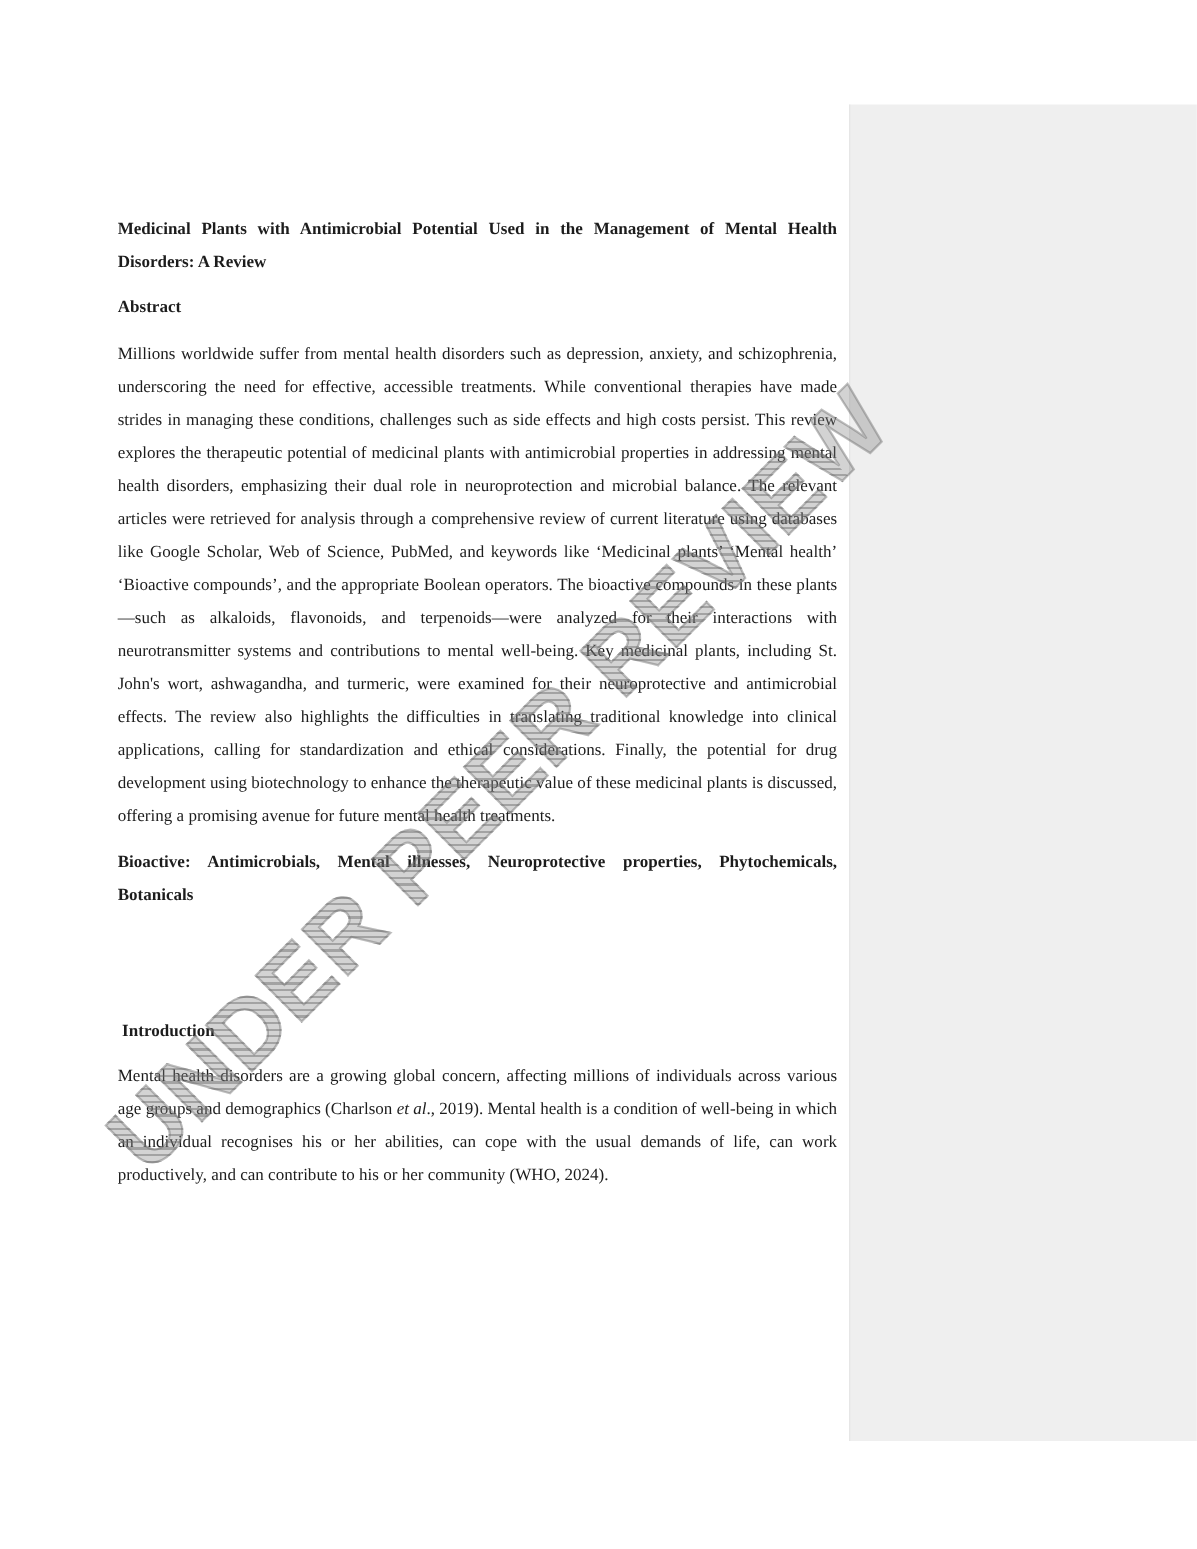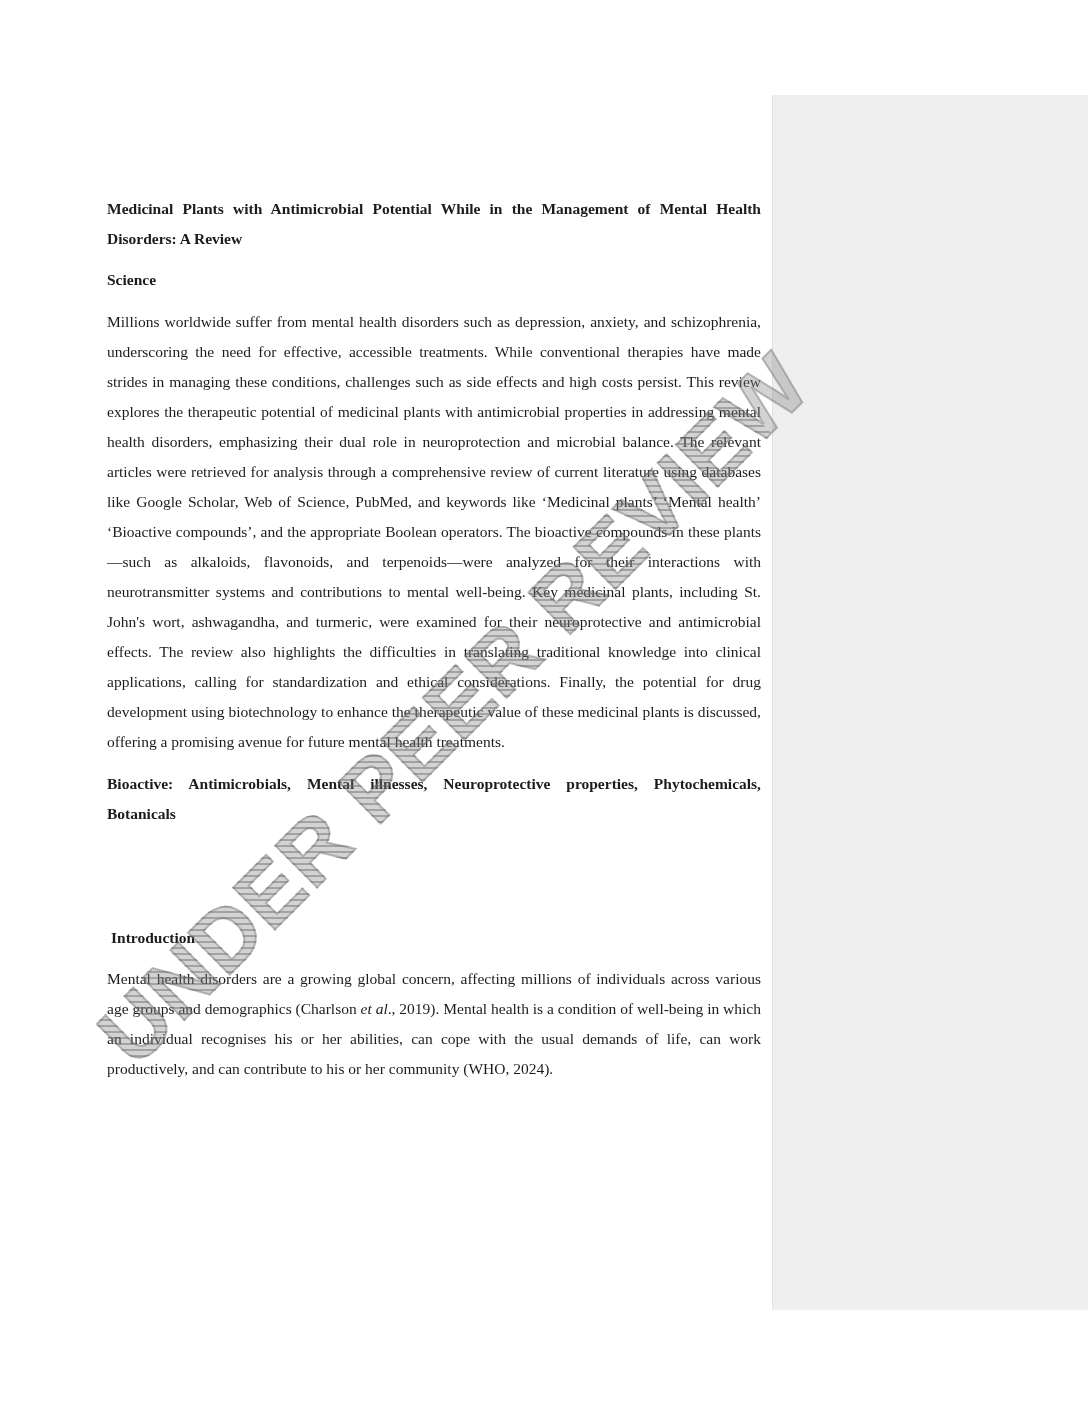--- a/index.html
+++ b/index.html
@@ -78,23 +78,23 @@
     pointer-events: none;
   }
 </style>
 </head>
 <body>
 
 <div class="side-panel"></div>
 
 <div class="page-content">
 
-  <h1 class="title" style="font-size:15.5px;">Medicinal Plants with Antimicrobial Potential While in the Management of Mental Health Disorders: A Review</h1>
+  <h1 class="title" style="font-size:15.5px;">Medicinal Plants with Antimicrobial Potential Used in the Management of Mental Health Disorders: A Review</h1>
 
-  <p class="heading">Science</p>
+  <p class="heading">Abstract</p>
 
   <p class="para">Millions worldwide suffer from mental health disorders such as depression, anxiety, and schizophrenia, underscoring the need for effective, accessible treatments. While conventional therapies have made strides in managing these conditions, challenges such as side effects and high costs persist. This review explores the therapeutic potential of medicinal plants with antimicrobial properties in addressing mental health disorders, emphasizing their dual role in neuroprotection and microbial balance. The relevant articles were retrieved for analysis through a comprehensive review of current literature using databases like Google Scholar, Web of Science, PubMed, and keywords like ‘Medicinal plants’ ‘Mental health’ ‘Bioactive compounds’, and the appropriate Boolean operators. The bioactive compounds in these plants—such as alkaloids, flavonoids, and terpenoids—were analyzed for their interactions with neurotransmitter systems and contributions to mental well-being. Key medicinal plants, including St. John's wort, ashwagandha, and turmeric, were examined for their neuroprotective and antimicrobial effects. The review also highlights the difficulties in translating traditional knowledge into clinical applications, calling for standardization and ethical considerations. Finally, the potential for drug development using biotechnology to enhance the therapeutic value of these medicinal plants is discussed, offering a promising avenue for future mental health treatments.</p>
 
   <p class="keywords"><span>Bioactive:</span><span> Antimicrobials, Mental illnesses, Neuroprotective properties, Phytochemicals, Botanicals</span></p>
 
   <p class="intro-heading">Introduction</p>
 
   <p class="para"><span>Mental health disorders are a growing global concern, affecting millions of individuals across various age groups and demographics (Charlson </span><i>et al</i><span>., 2019). Mental health is a condition of well-being in which an individual recognises his or her abilities, can cope with the usual demands of life, can work productively, and can contribute to his or her community (WHO, 2024).</span></p>
 </div>
 

